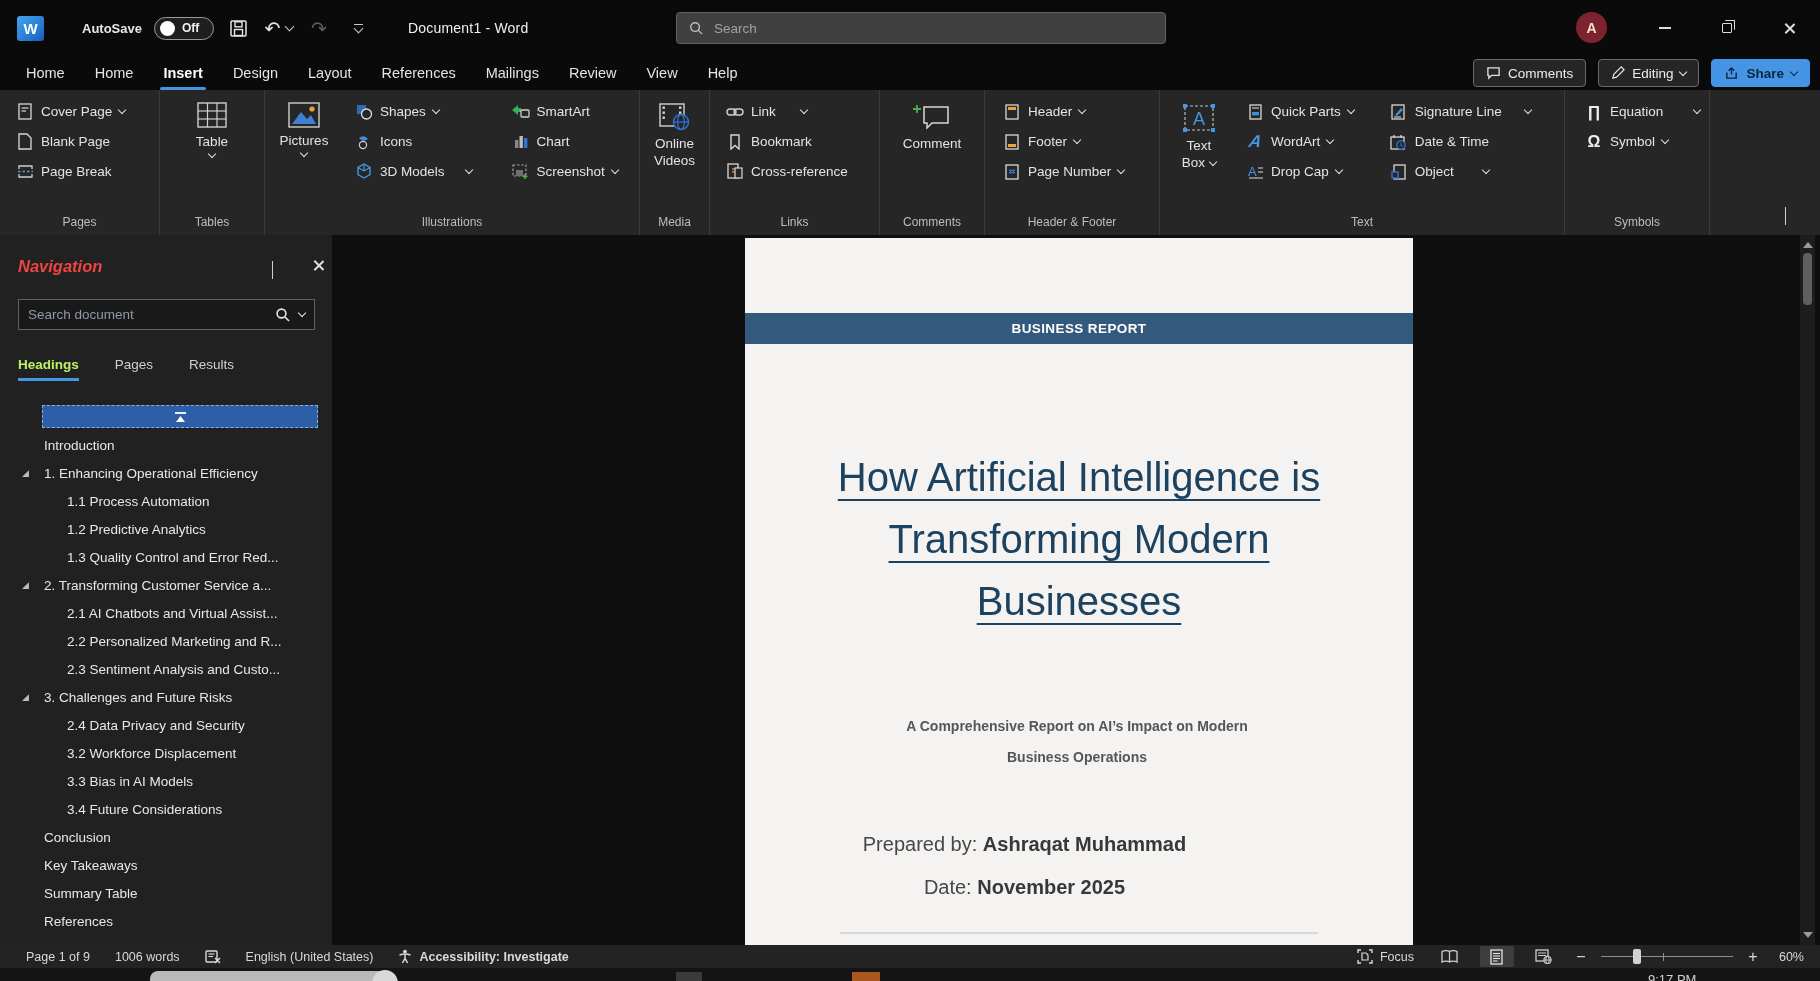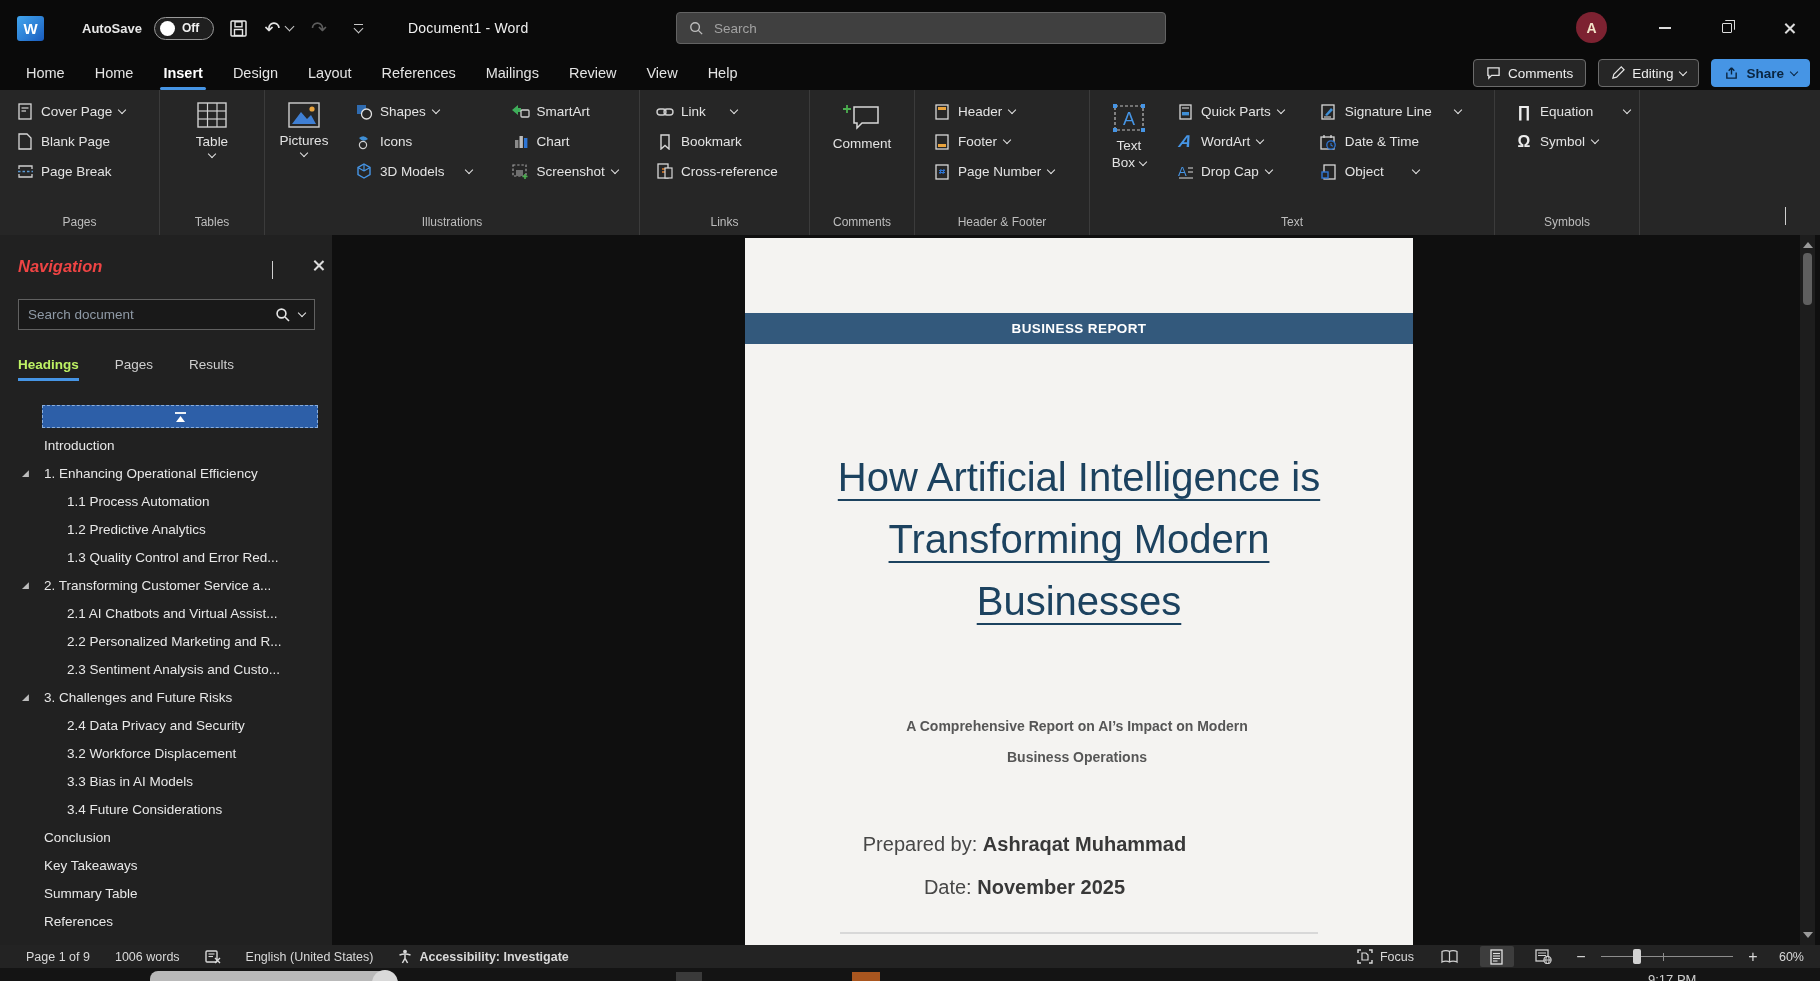--- a/index.html
+++ b/index.html
@@ -380,20 +380,40 @@
               </svg>
           </span>
           <span>Screenshot</span>
           <span class="cv"></span>
         </div>
       </div>
     </div>
     <div class="rg-label">Illustrations</div>
   </div>
 
+  <div class="rg" style="width:70px">
+    <div class="rg-content" style="justify-content:center">
+      <div class="bb">
+        <svg width="34" height="30" viewBox="0 0 34 30">
+          <rect x="3" y="2" width="24" height="22" fill="none" stroke="#d2d2d2" stroke-width="1.4"></rect>
+          <rect x="5.5" y="4.5" width="2.4" height="2.4" fill="#d2d2d2"></rect>
+            <rect x="5.5" y="9.5" width="2.4" height="2.4" fill="#d2d2d2"></rect>
+            <rect x="5.5" y="14.5" width="2.4" height="2.4" fill="#d2d2d2"></rect>
+          <rect x="22" y="4.5" width="2.4" height="2.4" fill="#d2d2d2"></rect>
+            <rect x="22" y="9.5" width="2.4" height="2.4" fill="#d2d2d2"></rect>
+          <circle cx="24" cy="20" r="7.5" fill="#262626" stroke="#2e75d4" stroke-width="1.5"></circle>
+          <ellipse cx="24" cy="20" rx="3.4" ry="7.5" fill="none" stroke="#2e75d4" stroke-width="1.2"></ellipse>
+          <line x1="16.5" y1="20" x2="31.5" y2="20" stroke="#2e75d4" stroke-width="1.2"></line>
+        </svg>
+        <span>Online</span>
+        <span style="margin-top:-4px">Videos</span>
+      </div>
+    </div>
+    <div class="rg-label">Media</div>
+  </div>
 
   <div class="rg" style="width:170px">
     <div class="rg-content" style="padding-left:8px">
       <div class="colstack">
         <div class="sb">
           <span class="ico16">
             <svg width="18" height="12" viewBox="0 0 18 12">
                 <rect x="1" y="3" width="9" height="6" rx="3" fill="none" stroke="#cfcfcf" stroke-width="1.4"></rect>
                 <rect x="8" y="3" width="9" height="6" rx="3" fill="none" stroke="#cfcfcf" stroke-width="1.4"></rect>
               </svg>

